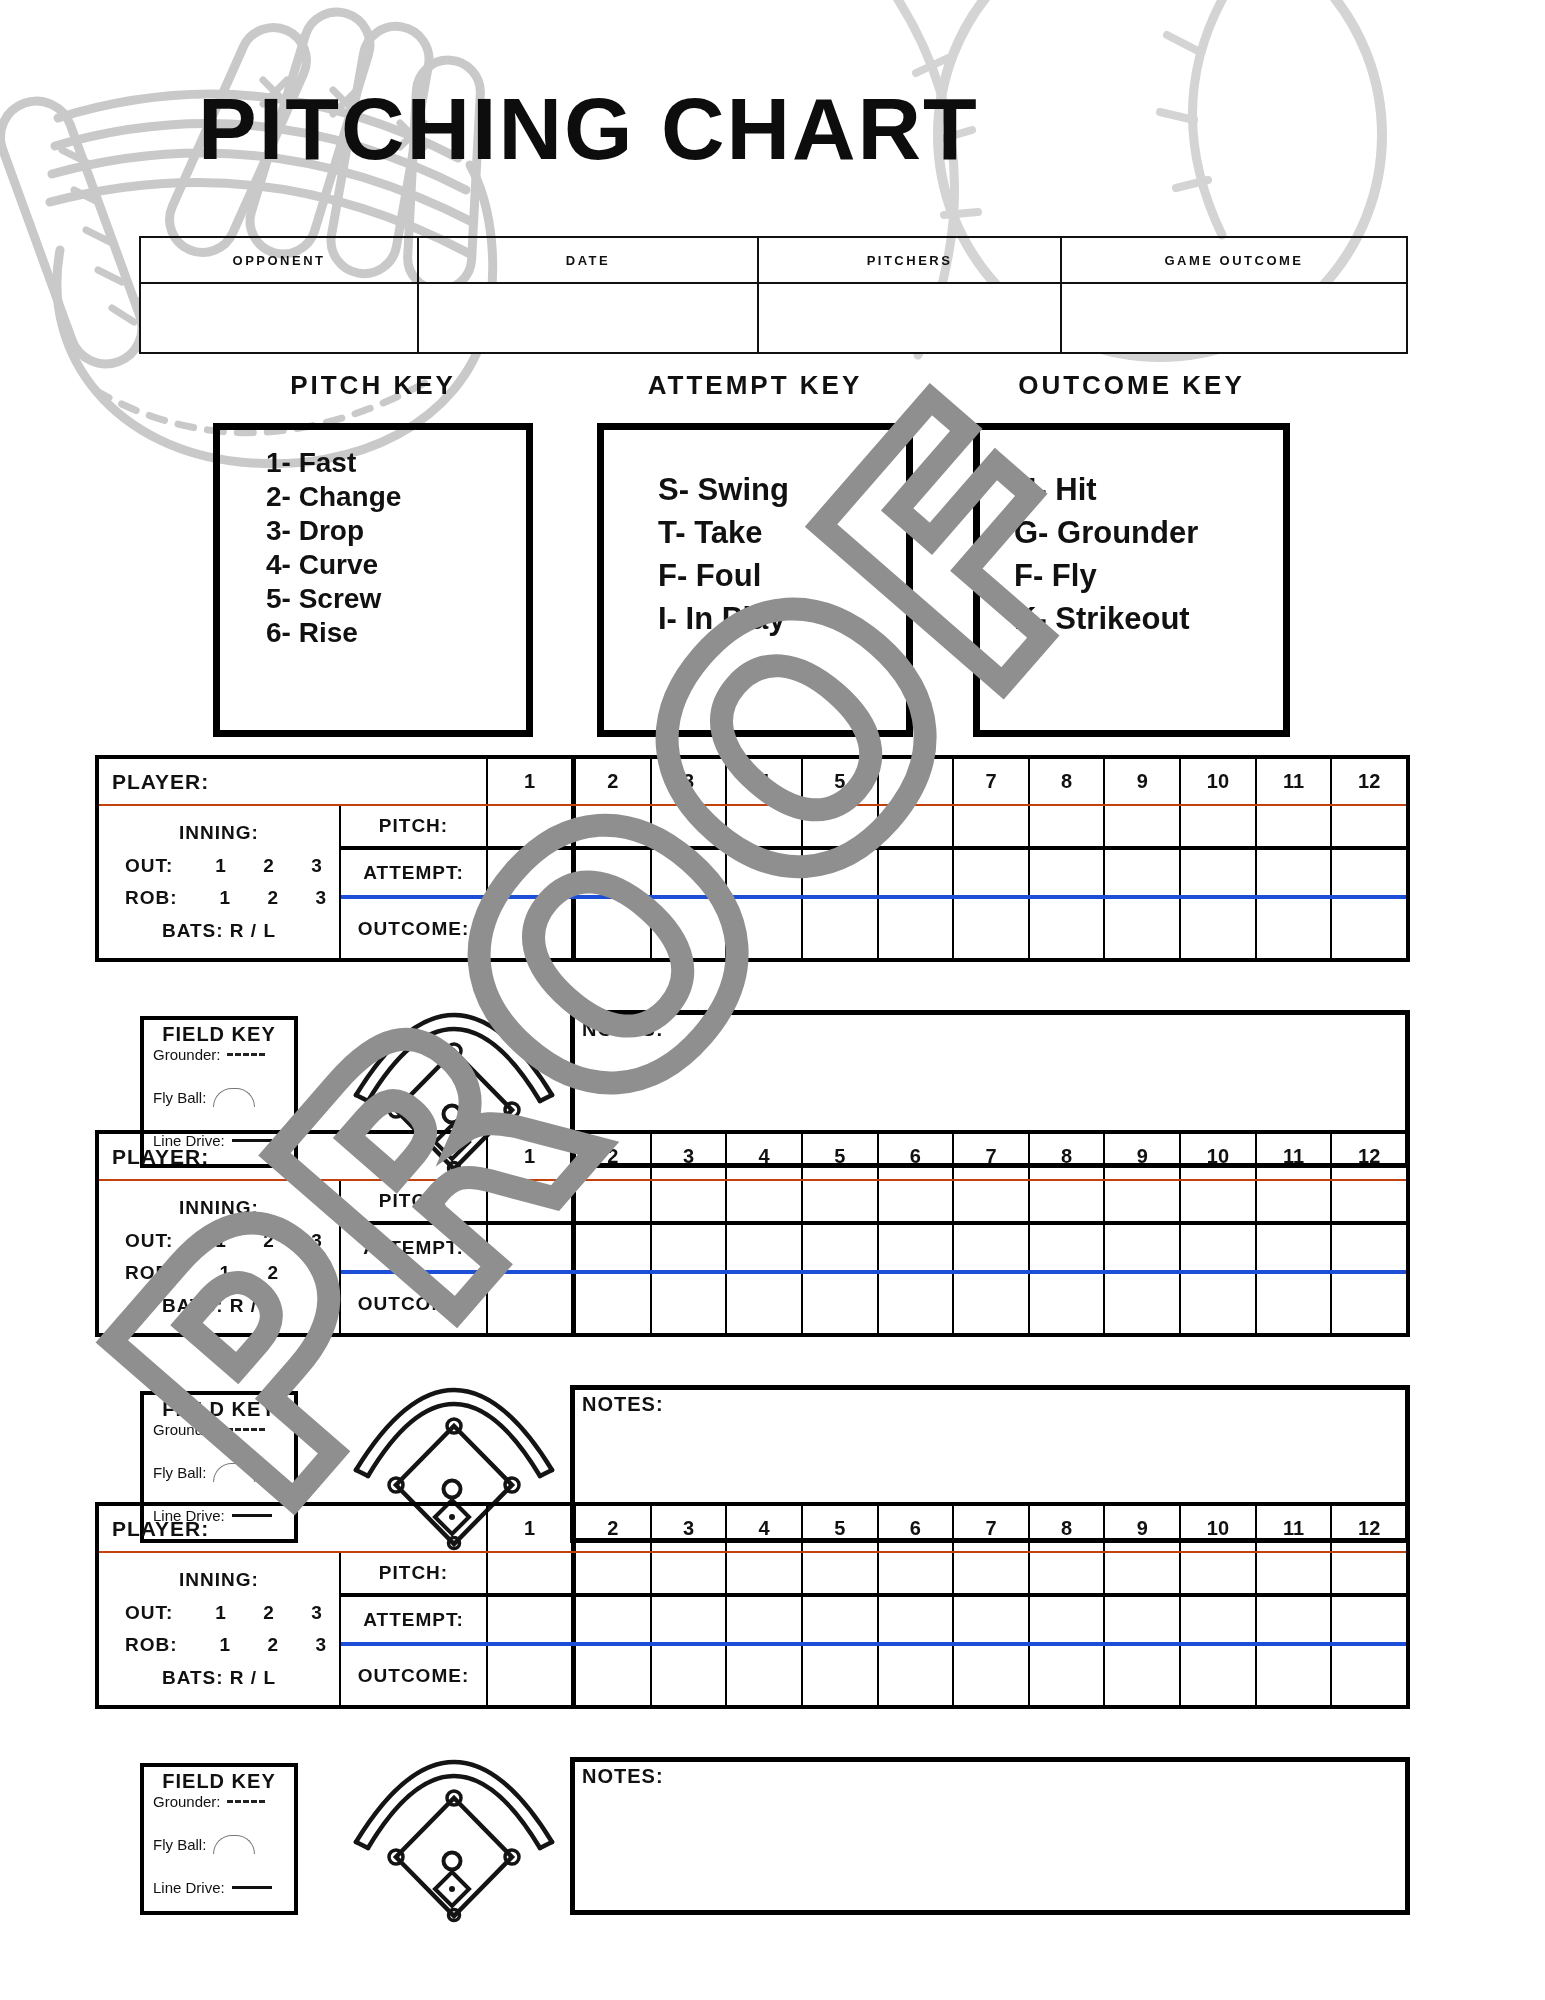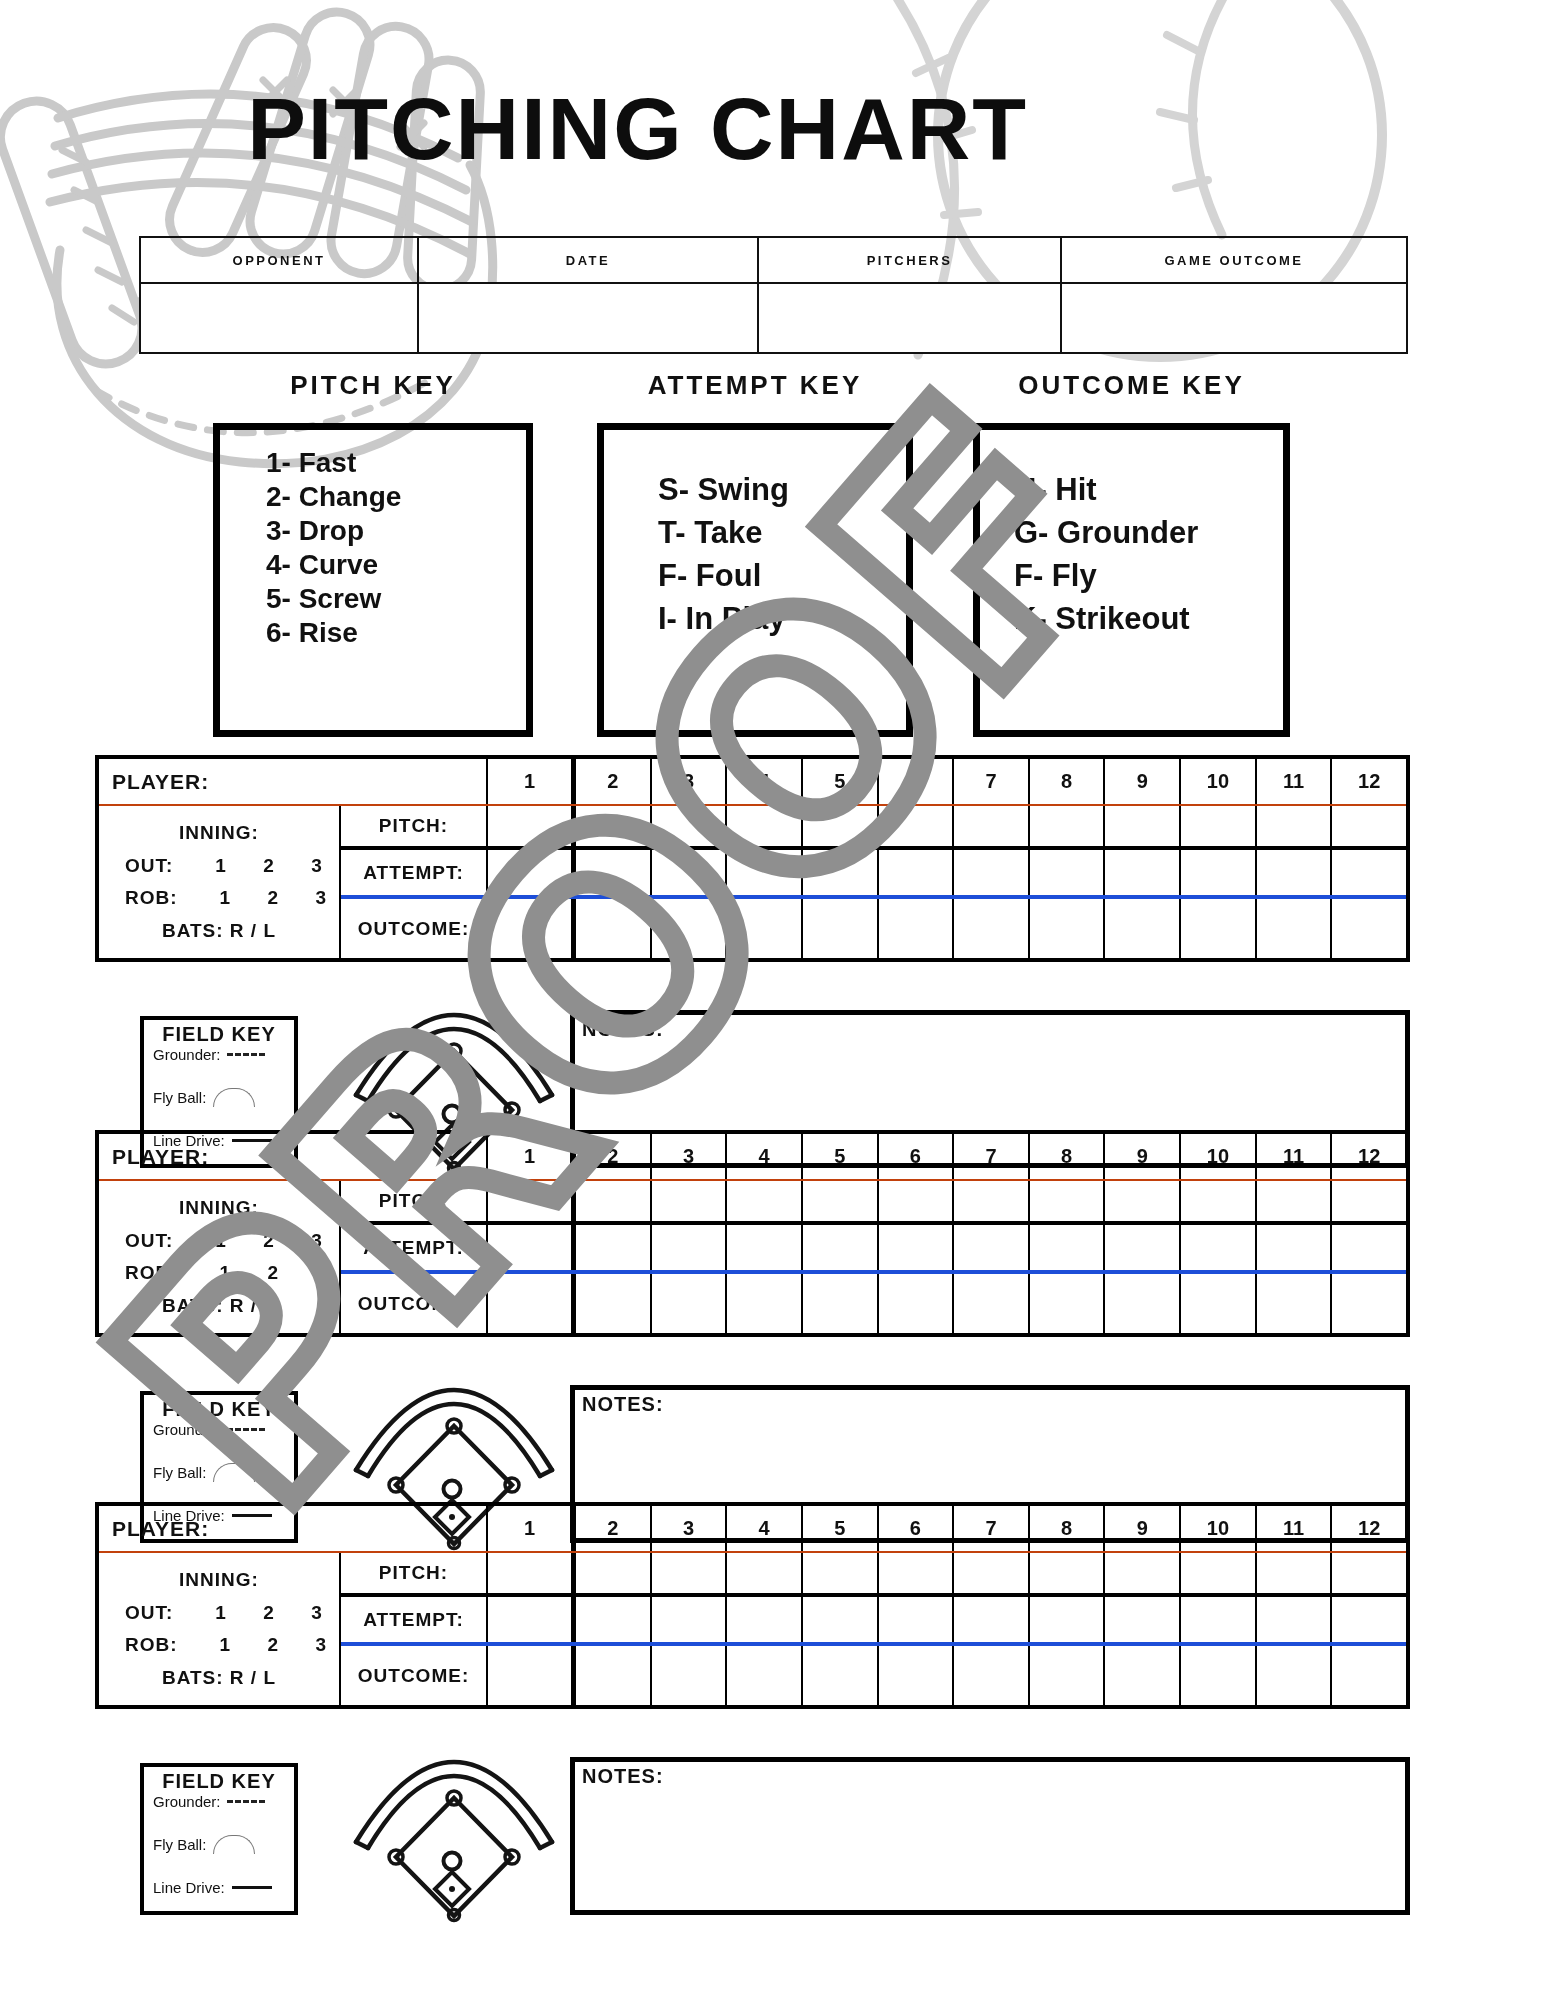--- a/index.html
+++ b/index.html
@@ -7,21 +7,21 @@
     position:relative; width:1545px; height:2000px; background:#ffffff;
     font-family:"Liberation Sans", sans-serif; color:#111; overflow:hidden;
   }
   .bg-art{position:absolute;left:0;top:0;z-index:0;pointer-events:none;}
   .content{position:absolute;left:0;top:0;width:100%;height:100%;z-index:1;}
 
   
   .title{
     position:absolute; left:198px; top:78px; width:830px;
     font-size:88px; font-weight:bold; letter-spacing:2px; white-space:nowrap;
-    color:#0d0d0d; text-align:right;
+    color:#0d0d0d; text-align:left;
   }
 
   
   .header-table{
     position:absolute; left:139px; top:236px; width:1269px; height:118px;
     display:grid; grid-template-columns:278px 340px 303px 1fr; grid-template-rows:46px 1fr;
     border:2px solid #111; box-sizing:border-box;
   }
   .hcell{border-right:2px solid #111; box-sizing:border-box;}
   .hcell.lastcol{border-right:none;}

